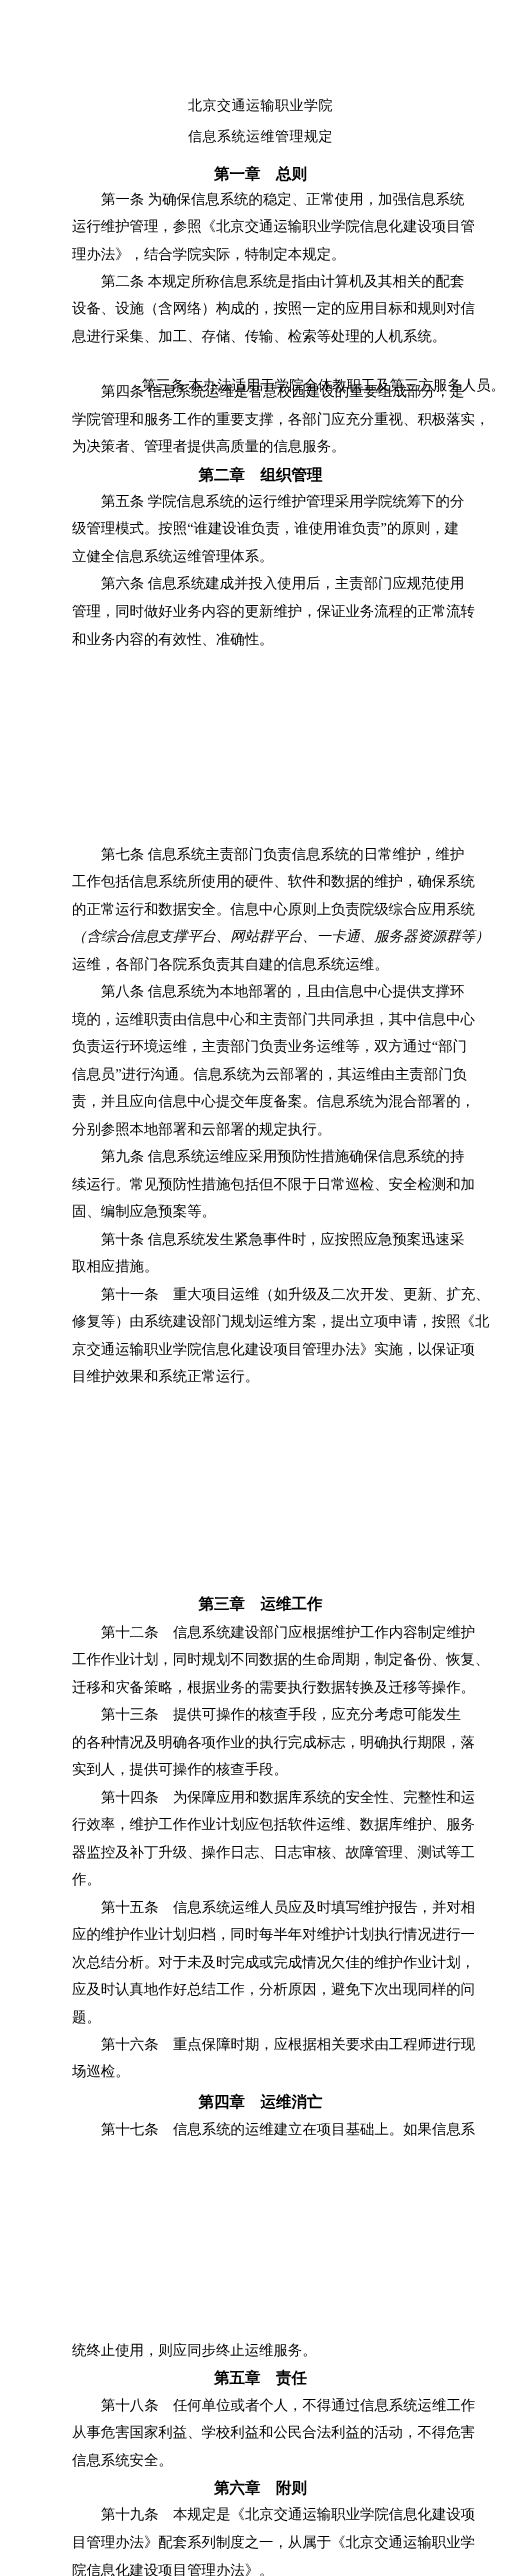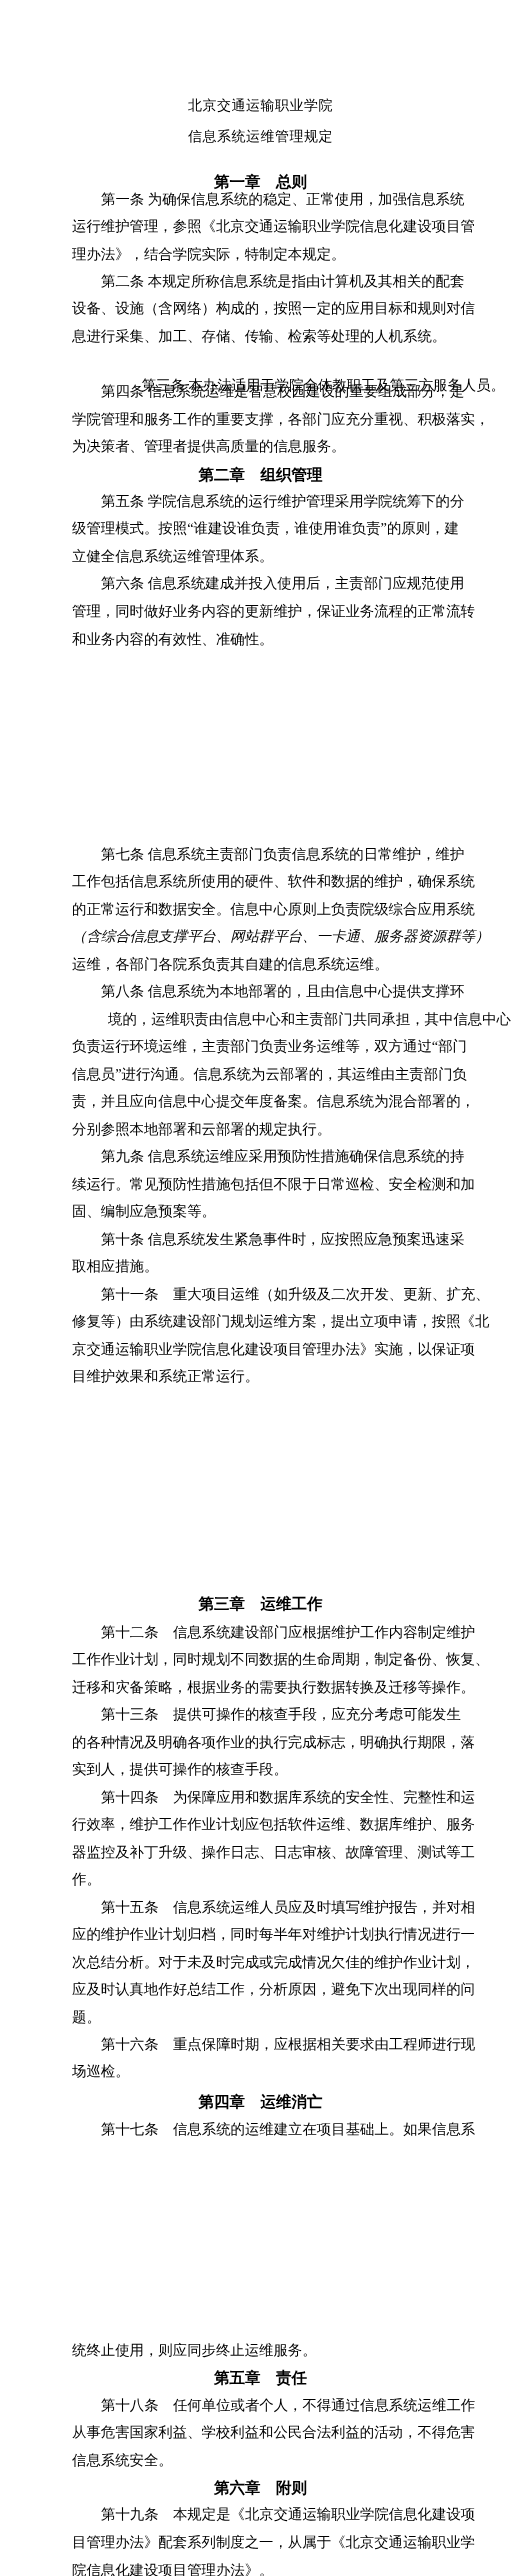--- a/index.html
+++ b/index.html
@@ -47,21 +47,21 @@
     padding-left: 29px;
   }
 </style>
 </head>
 <body>
 
 <div id="page">
   <div>
       <div class="blk blk-doc-title" style="top: 97px;">北京交通运输职业学院</div>
       <div class="blk blk-doc-title" style="top: 128px;">信息系统运维管理规定</div>
-      <div class="blk blk-chapter" style="top: 172px; text-align: center;">第一章　总则</div>
+      <div class="blk blk-chapter" style="top: 164px; text-align: center;">第一章　总则</div>
       <div class="blk blk-line indent" style="top: 190px;">第一条 为确保信息系统的稳定、正常使用，加强信息系统</div>
       <div class="blk blk-line" style="top: 217px;">运行维护管理，参照《北京交通运输职业学院信息化建设项目管</div>
       <div class="blk blk-line" style="top: 245px;">理办法》，结合学院实际，特制定本规定。</div>
       <div class="blk blk-line indent" style="top: 272px;">第二条 本规定所称信息系统是指由计算机及其相关的配套</div>
       <div class="blk blk-line" style="top: 299px;">设备、设施（含网络）构成的，按照一定的应用目标和规则对信</div>
       <div class="blk blk-line" style="top: 327px;">息进行采集、加工、存储、传输、检索等处理的人机系统。</div>
       <div class="blk blk-line indent" style="top: 376px; text-align: right;">第三条 本办法适用于学院全体教职工及第三方服务人员。</div>
       <div class="blk blk-line indent" style="top: 382px;">第四条 信息系统运维是智慧校园建设的重要组成部分，是</div>
       <div class="blk blk-line" style="top: 410px;">学院管理和服务工作的重要支撑，各部门应充分重视、积极落实，</div>
       <div class="blk blk-line" style="top: 437px;">为决策者、管理者提供高质量的信息服务。</div>
@@ -71,21 +71,21 @@
       <div class="blk blk-line" style="top: 547px;">立健全信息系统运维管理体系。</div>
       <div class="blk blk-line indent" style="top: 574px;">第六条 信息系统建成并投入使用后，主责部门应规范使用</div>
       <div class="blk blk-line" style="top: 602px;">管理，同时做好业务内容的更新维护，保证业务流程的正常流转</div>
       <div class="blk blk-line" style="top: 630px;">和业务内容的有效性、准确性。</div>
       <div class="blk blk-line indent" style="top: 845px;">第七条 信息系统主责部门负责信息系统的日常维护，维护</div>
       <div class="blk blk-line" style="top: 872px;">工作包括信息系统所使用的硬件、软件和数据的维护，确保系统</div>
       <div class="blk blk-line" style="top: 900px;">的正常运行和数据安全。信息中心原则上负责院级综合应用系统</div>
       <div class="blk blk-line" style="top: 927px; font-style: italic;">（含综合信息支撑平台、网站群平台、一卡通、服务器资源群等）</div>
       <div class="blk blk-line" style="top: 955px;">运维，各部门各院系负责其自建的信息系统运维。</div>
       <div class="blk blk-line indent" style="top: 982px;">第八条 信息系统为本地部署的，且由信息中心提供支撑环</div>
-      <div class="blk blk-line" style="top: 1010px; margin-left: 36px;">境的，运维职责由信息中心和主责部门共同承担，其中信息中心</div>
+      <div class="blk blk-line" style="top: 1010px;">境的，运维职责由信息中心和主责部门共同承担，其中信息中心</div>
       <div class="blk blk-line" style="top: 1037px;">负责运行环境运维，主责部门负责业务运维等，双方通过“部门</div>
       <div class="blk blk-line" style="top: 1065px;">信息员”进行沟通。信息系统为云部署的，其运维由主责部门负</div>
       <div class="blk blk-line" style="top: 1092px;">责，并且应向信息中心提交年度备案。信息系统为混合部署的，</div>
       <div class="blk blk-line" style="top: 1120px;">分别参照本地部署和云部署的规定执行。</div>
       <div class="blk blk-line indent" style="top: 1147px;">第九条 信息系统运维应采用预防性措施确保信息系统的持</div>
       <div class="blk blk-line" style="top: 1175px;">续运行。常见预防性措施包括但不限于日常巡检、安全检测和加</div>
       <div class="blk blk-line" style="top: 1202px;">固、编制应急预案等。</div>
       <div class="blk blk-line indent" style="top: 1230px;">第十条 信息系统发生紧急事件时，应按照应急预案迅速采</div>
       <div class="blk blk-line" style="top: 1257px;">取相应措施。</div>
       <div class="blk blk-line indent" style="top: 1285px;">第十一条　重大项目运维（如升级及二次开发、更新、扩充、</div>

